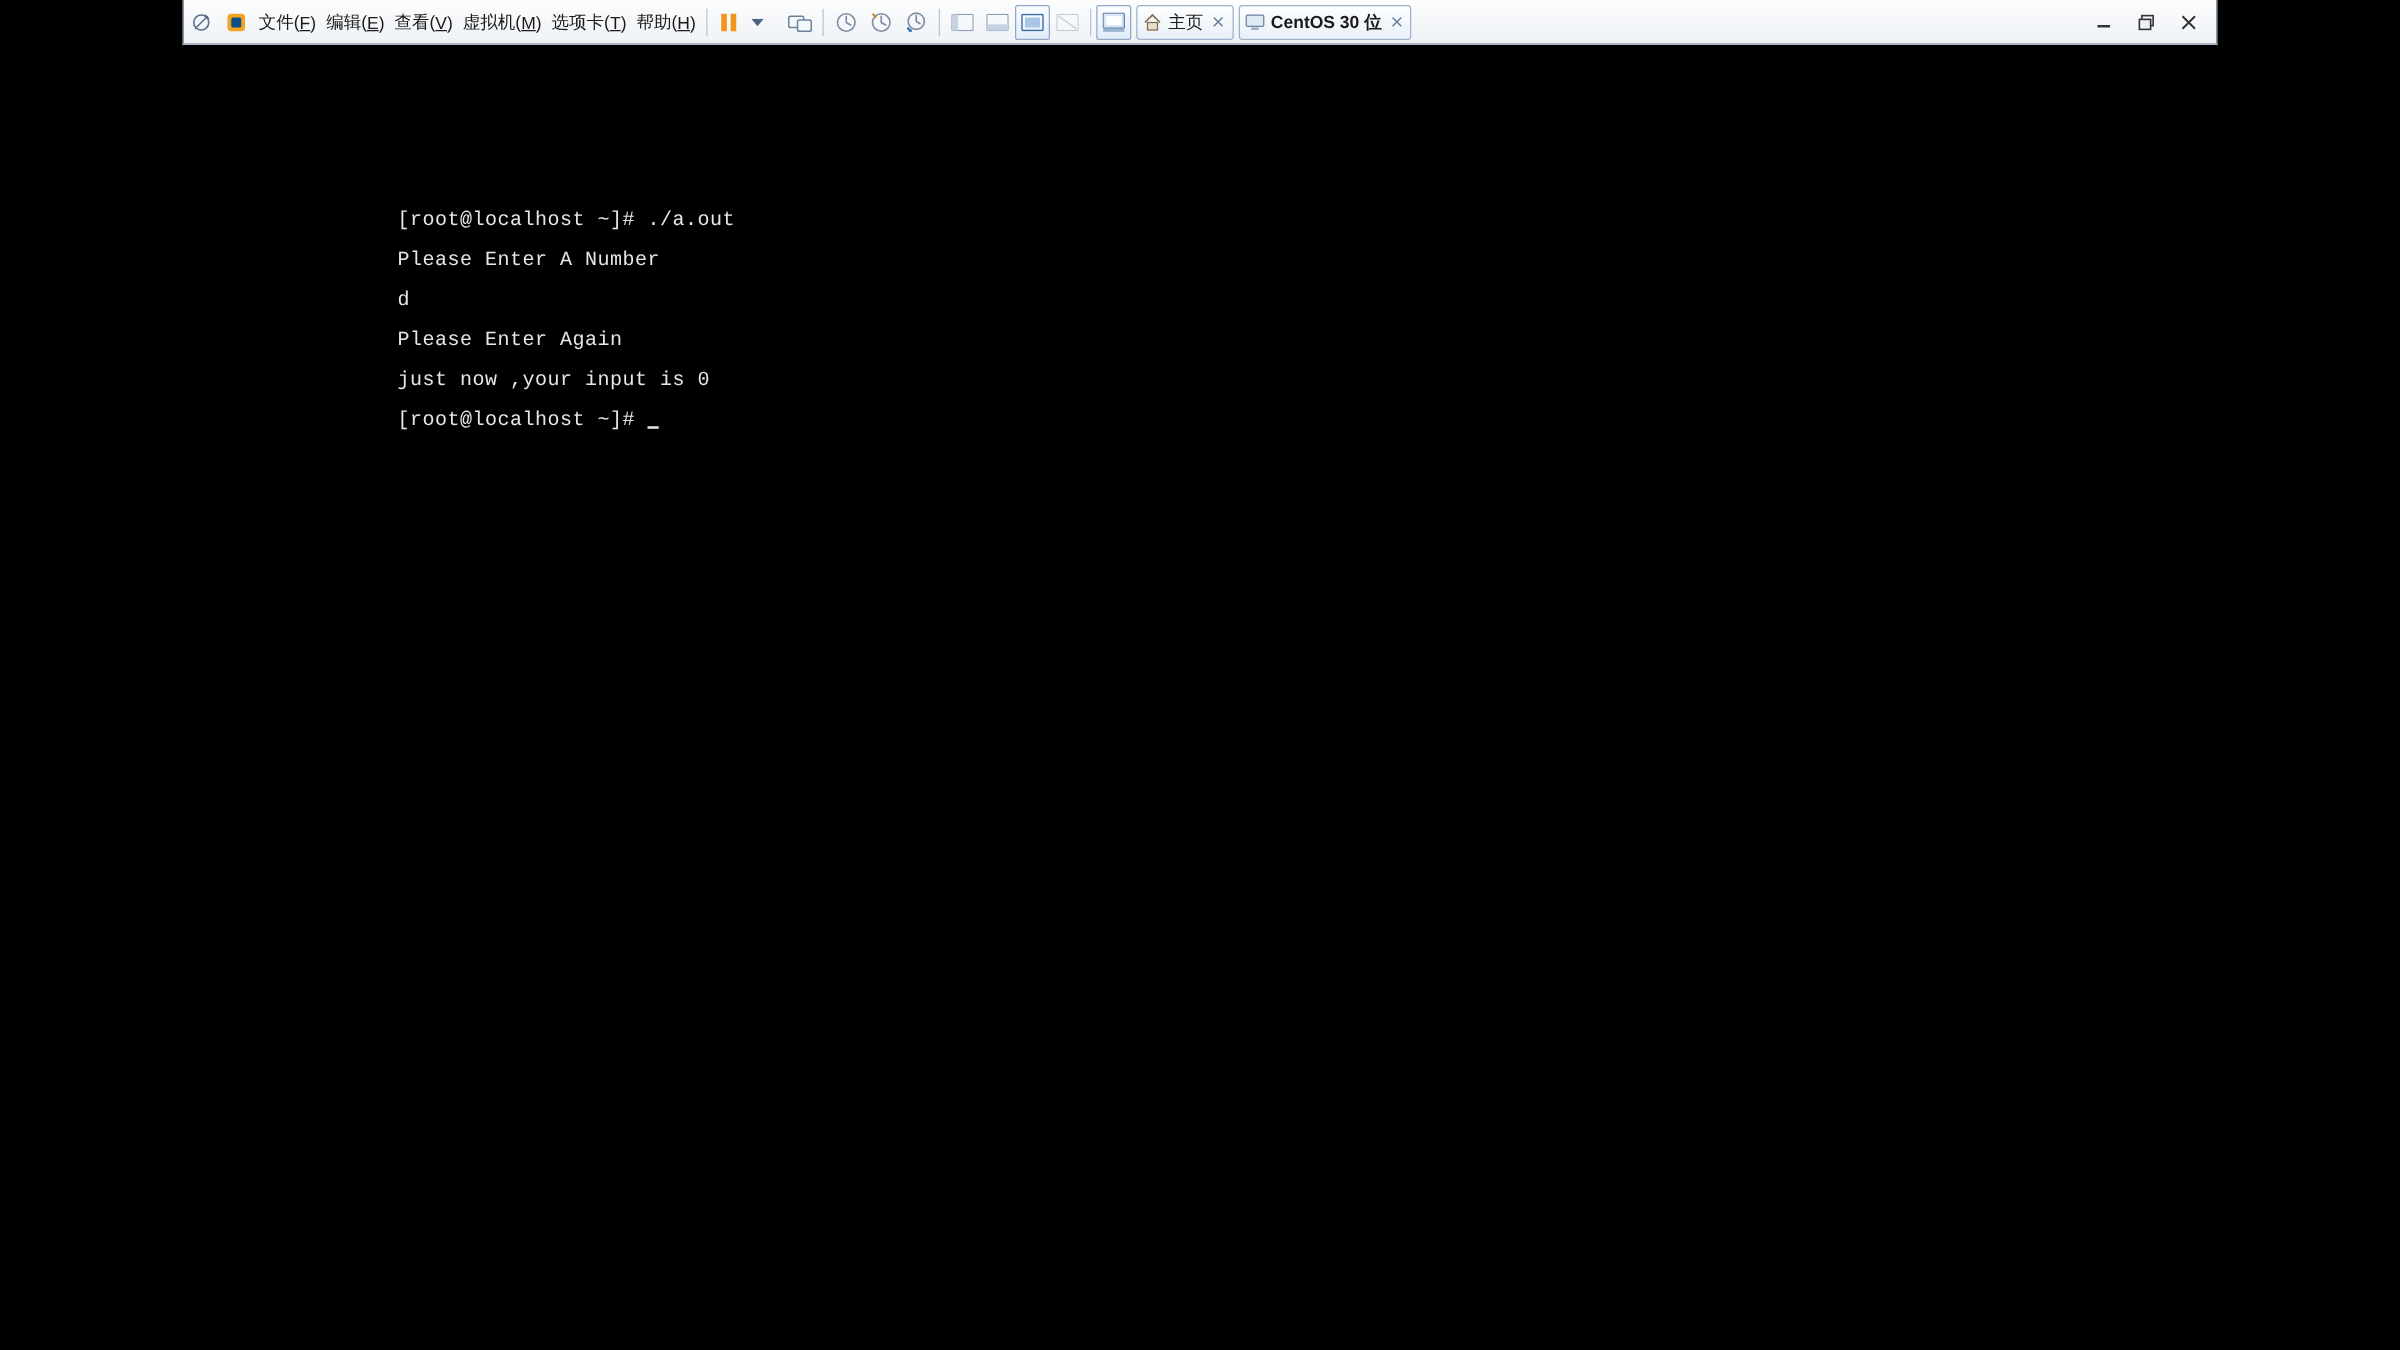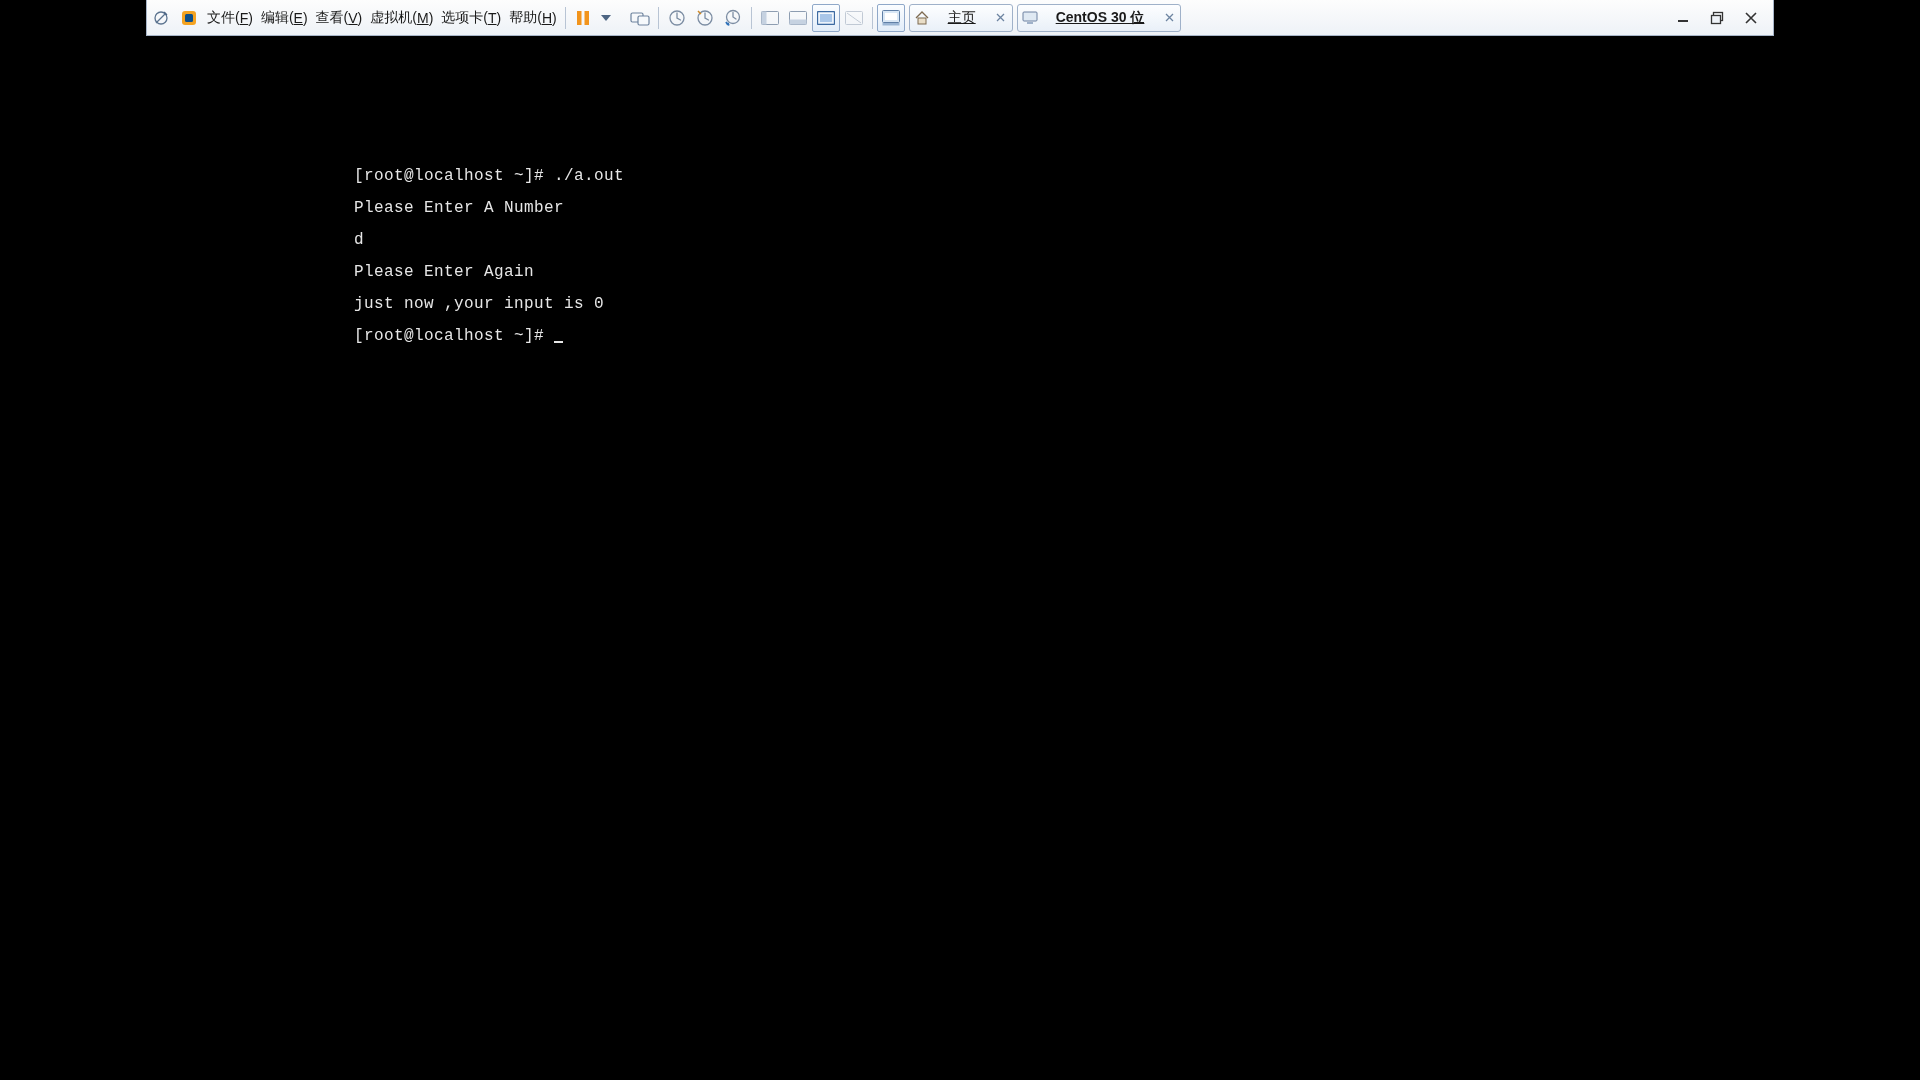--- a/index.html
+++ b/index.html
@@ -43,24 +43,23 @@
     background:linear-gradient(#fbfdff,#e2edf9);
     border-radius:2px;
   }
   .menu{ padding:0 6px; }
   .menu u{ text-decoration:underline; }
   .tab{
     border:1px solid #9fb1c9;
     border-radius:3px;
     background:linear-gradient(#fdfeff,#e9f0f8);
     padding:0 6px 0 4px;
-    gap:18px;
+    gap:5px;
     height:28px;
     margin-left:4px;
-    text-decoration:underline;
   }
   .tab .close{
     width:14px;height:14px;display:flex;align-items:center;justify-content:center;
     color:#5f7694;font-size:11px;
   }
   .win-controls{
     margin-left:auto;
     display:flex;
     gap:14px;
     padding-right:12px;
@@ -74,21 +73,20 @@
   .terminal{
     position:absolute;
     top:152px;
     left:318px;
     font-family:"Courier New",monospace;
     font-size:16px;
     line-height:16px;
     color:#e6e6e6;
     white-space:pre;
     letter-spacing:0.4px;
-    margin-left:36px;
   }
   .terminal .cursor{
     display:inline-block;width:9px;height:2px;background:#e6e6e6;vertical-align:baseline;transform:translateY(3px);
   }
 </style>
 </head>
 <body>
 
 <div class="toolbar">
 

